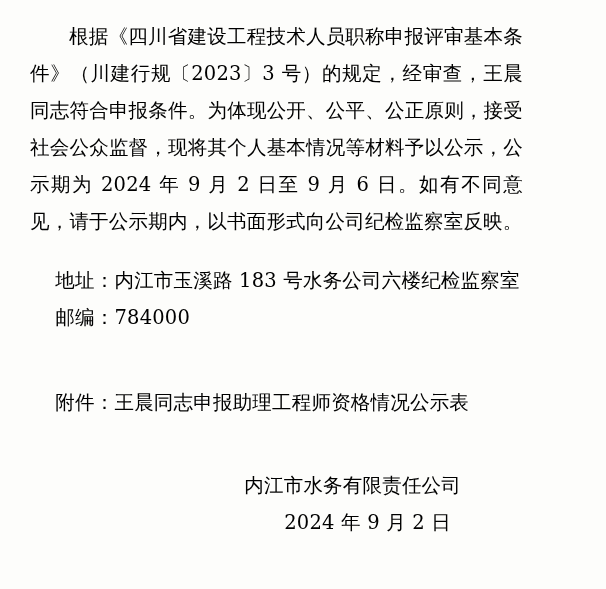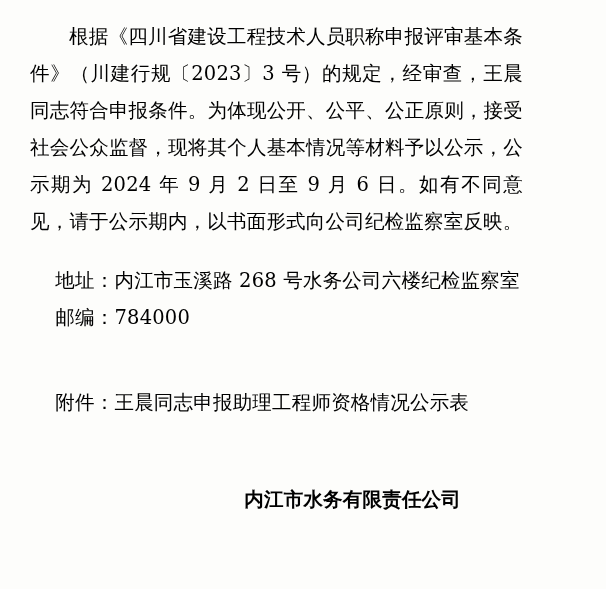--- a/index.html
+++ b/index.html
@@ -44,48 +44,48 @@
     margin-top: 48px;
   }
   .attach-line {
     font-size: 19.5px;
     line-height: 37px;
     text-indent: 1.3em;
     margin: 0;
     letter-spacing: 0.2px;
   }
   .sign-block {
-    margin-top: 60px;
+    margin-top: 46px;
     text-align: right;
     padding-right: 62px;
-    font-weight: bold;
   }
   .sign-line {
     font-size: 19.5px;
     line-height: 37px;
     margin: 0;
     letter-spacing: 0.2px;
   }
   .sign-date {
     padding-right: 10px;
   }
 </style>
 </head>
 <body>
 
 <div class="page">
 
   <p class="para">根据《四川省建设工程技术人员职称申报评审基本条件》（川建行规〔2023〕3 号）的规定，经审查，王晨同志符合申报条件。为体现公开、公平、公正原则，接受社会公众监督，现将其个人基本情况等材料予以公示，公示期为 2024 年 9 月 2 日至 9 月 6 日。如有不同意见，请于公示期内，以书面形式向公司纪检监察室反映。</p>
 
   <div class="addr-block">
-    <p class="addr-line">地址：内江市玉溪路 268 号水务公司六楼纪检监察室</p>
+    <p class="addr-line">地址：内江市玉溪路 183 号水务公司六楼纪检监察室</p>
     <p class="addr-line">邮编：784000</p>
   </div>
 
   <div class="attach-block">
     <p class="attach-line">附件：王晨同志申报助理工程师资格情况公示表</p>
   </div>
 
   <div class="sign-block">
     <p class="sign-line">内江市水务有限责任公司</p>
+    <p class="sign-line sign-date">2024 年 9 月 2 日</p>
   </div>
 
 </div>
 
 </body></html>

